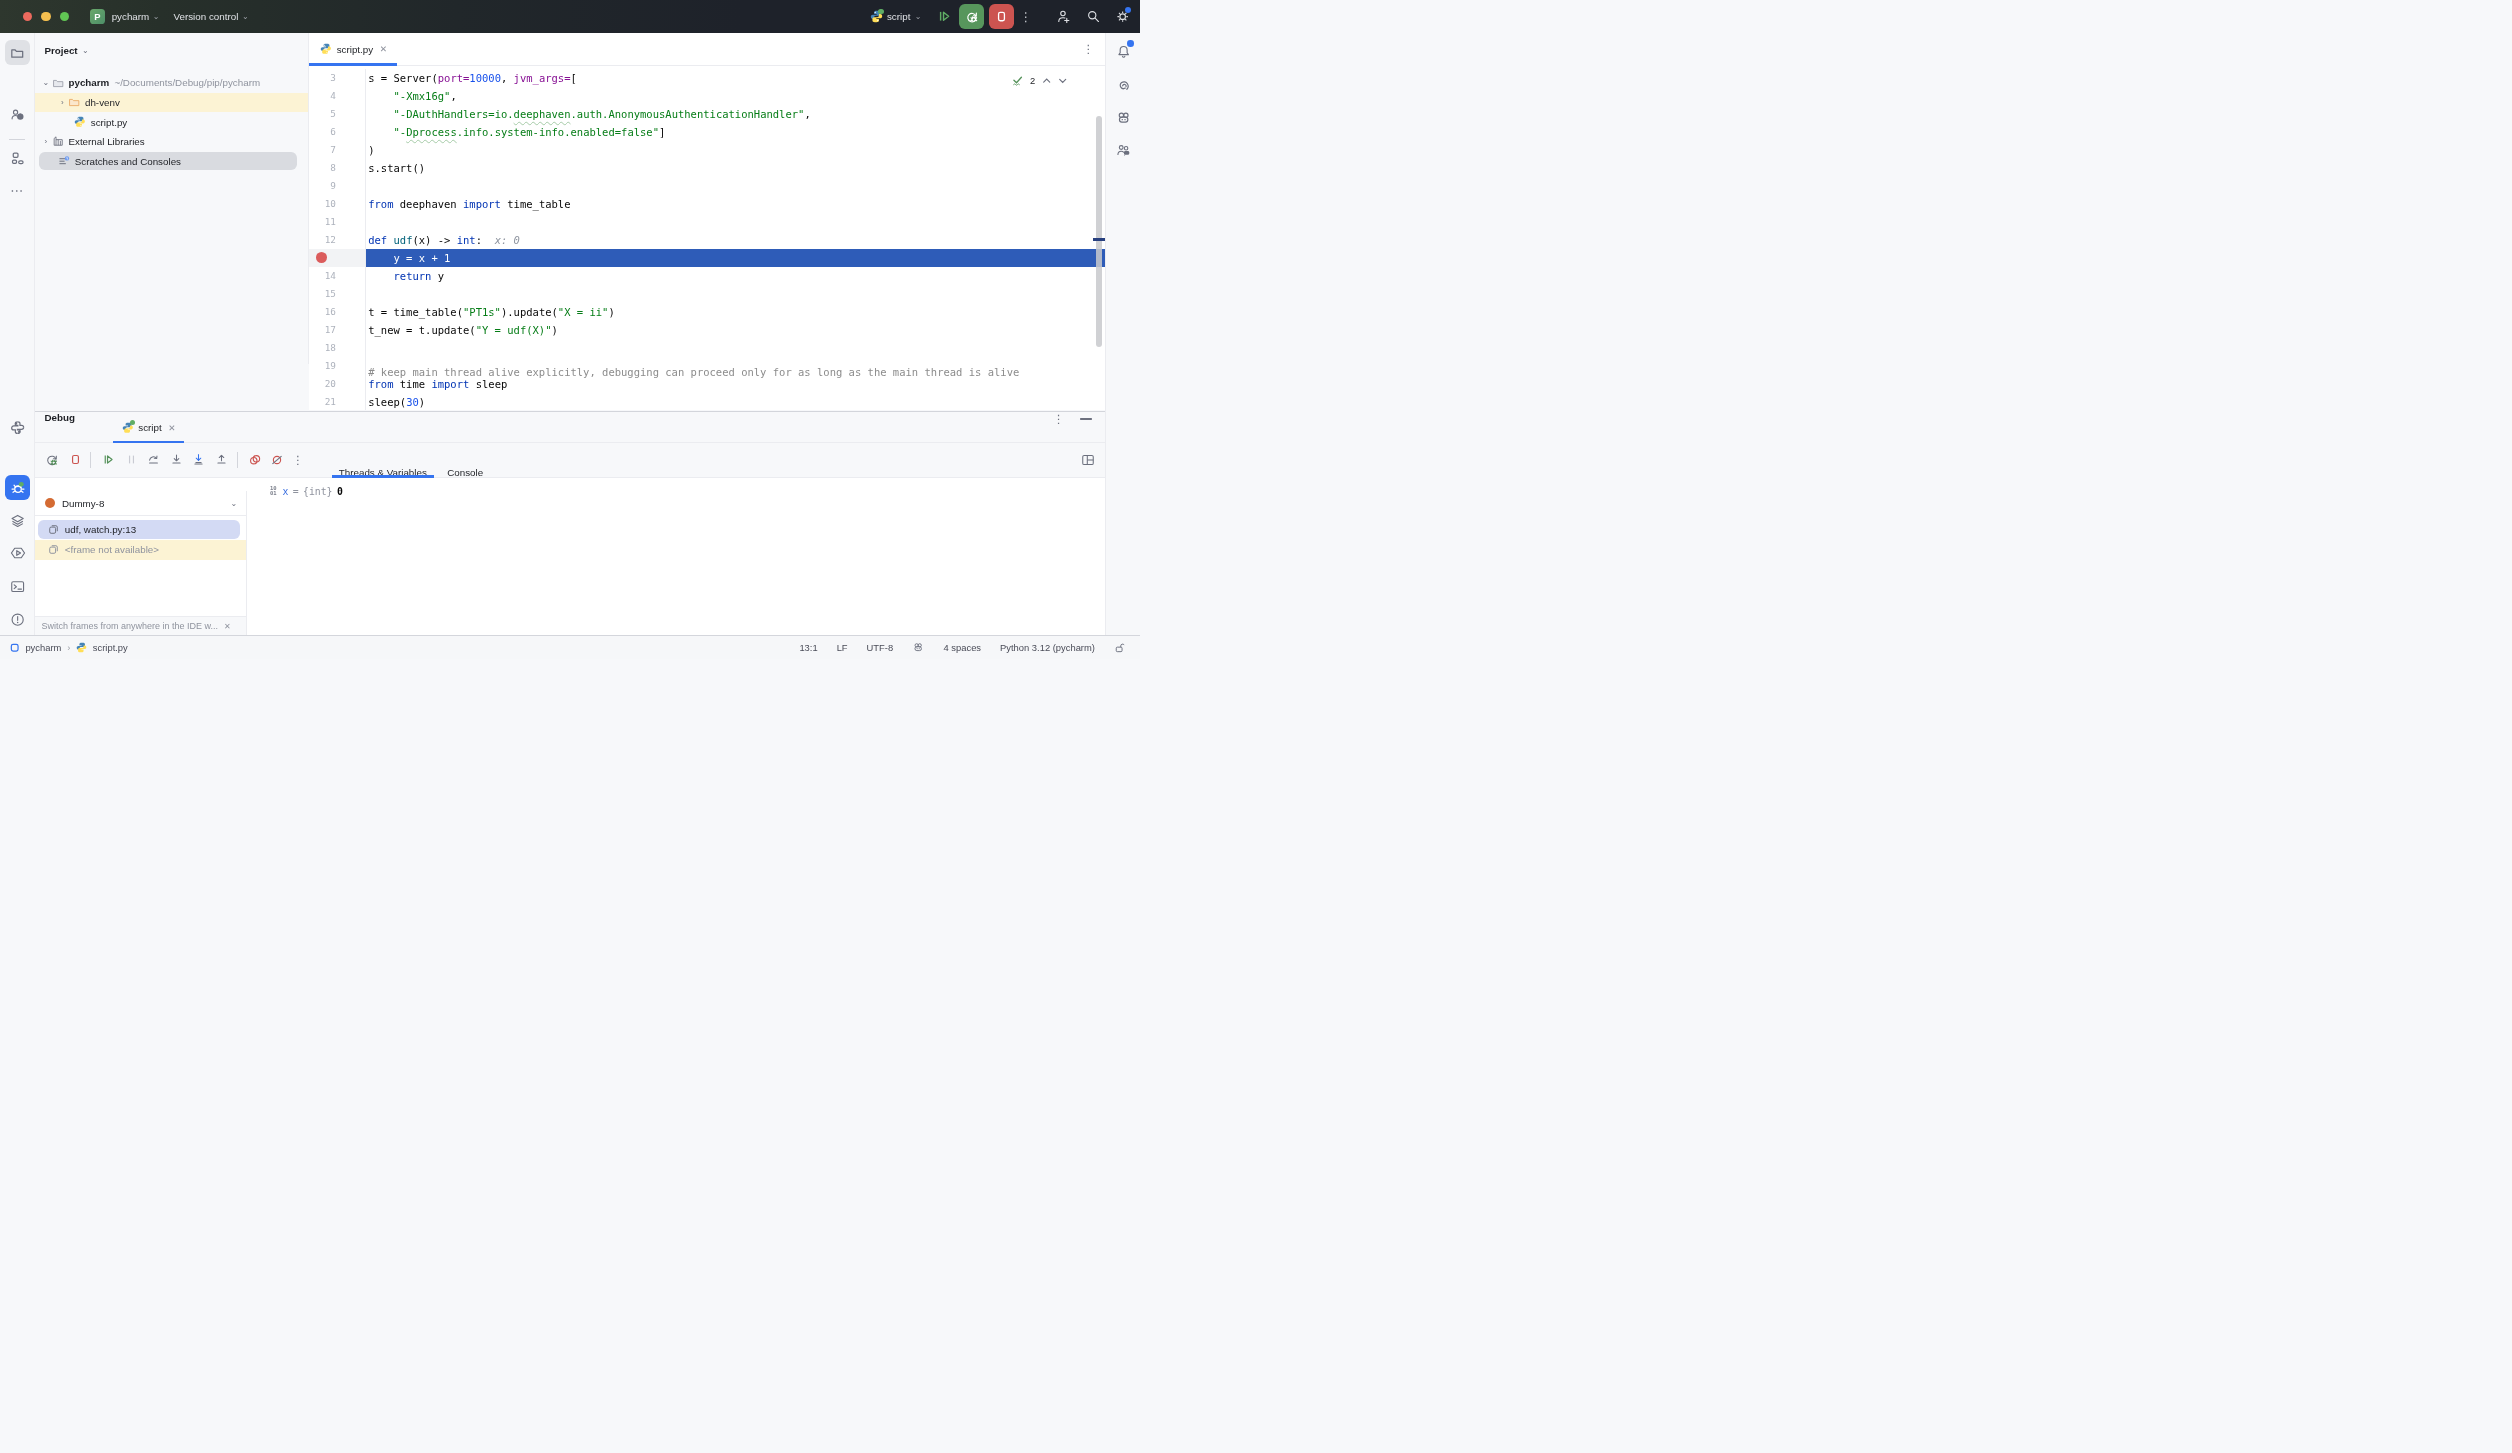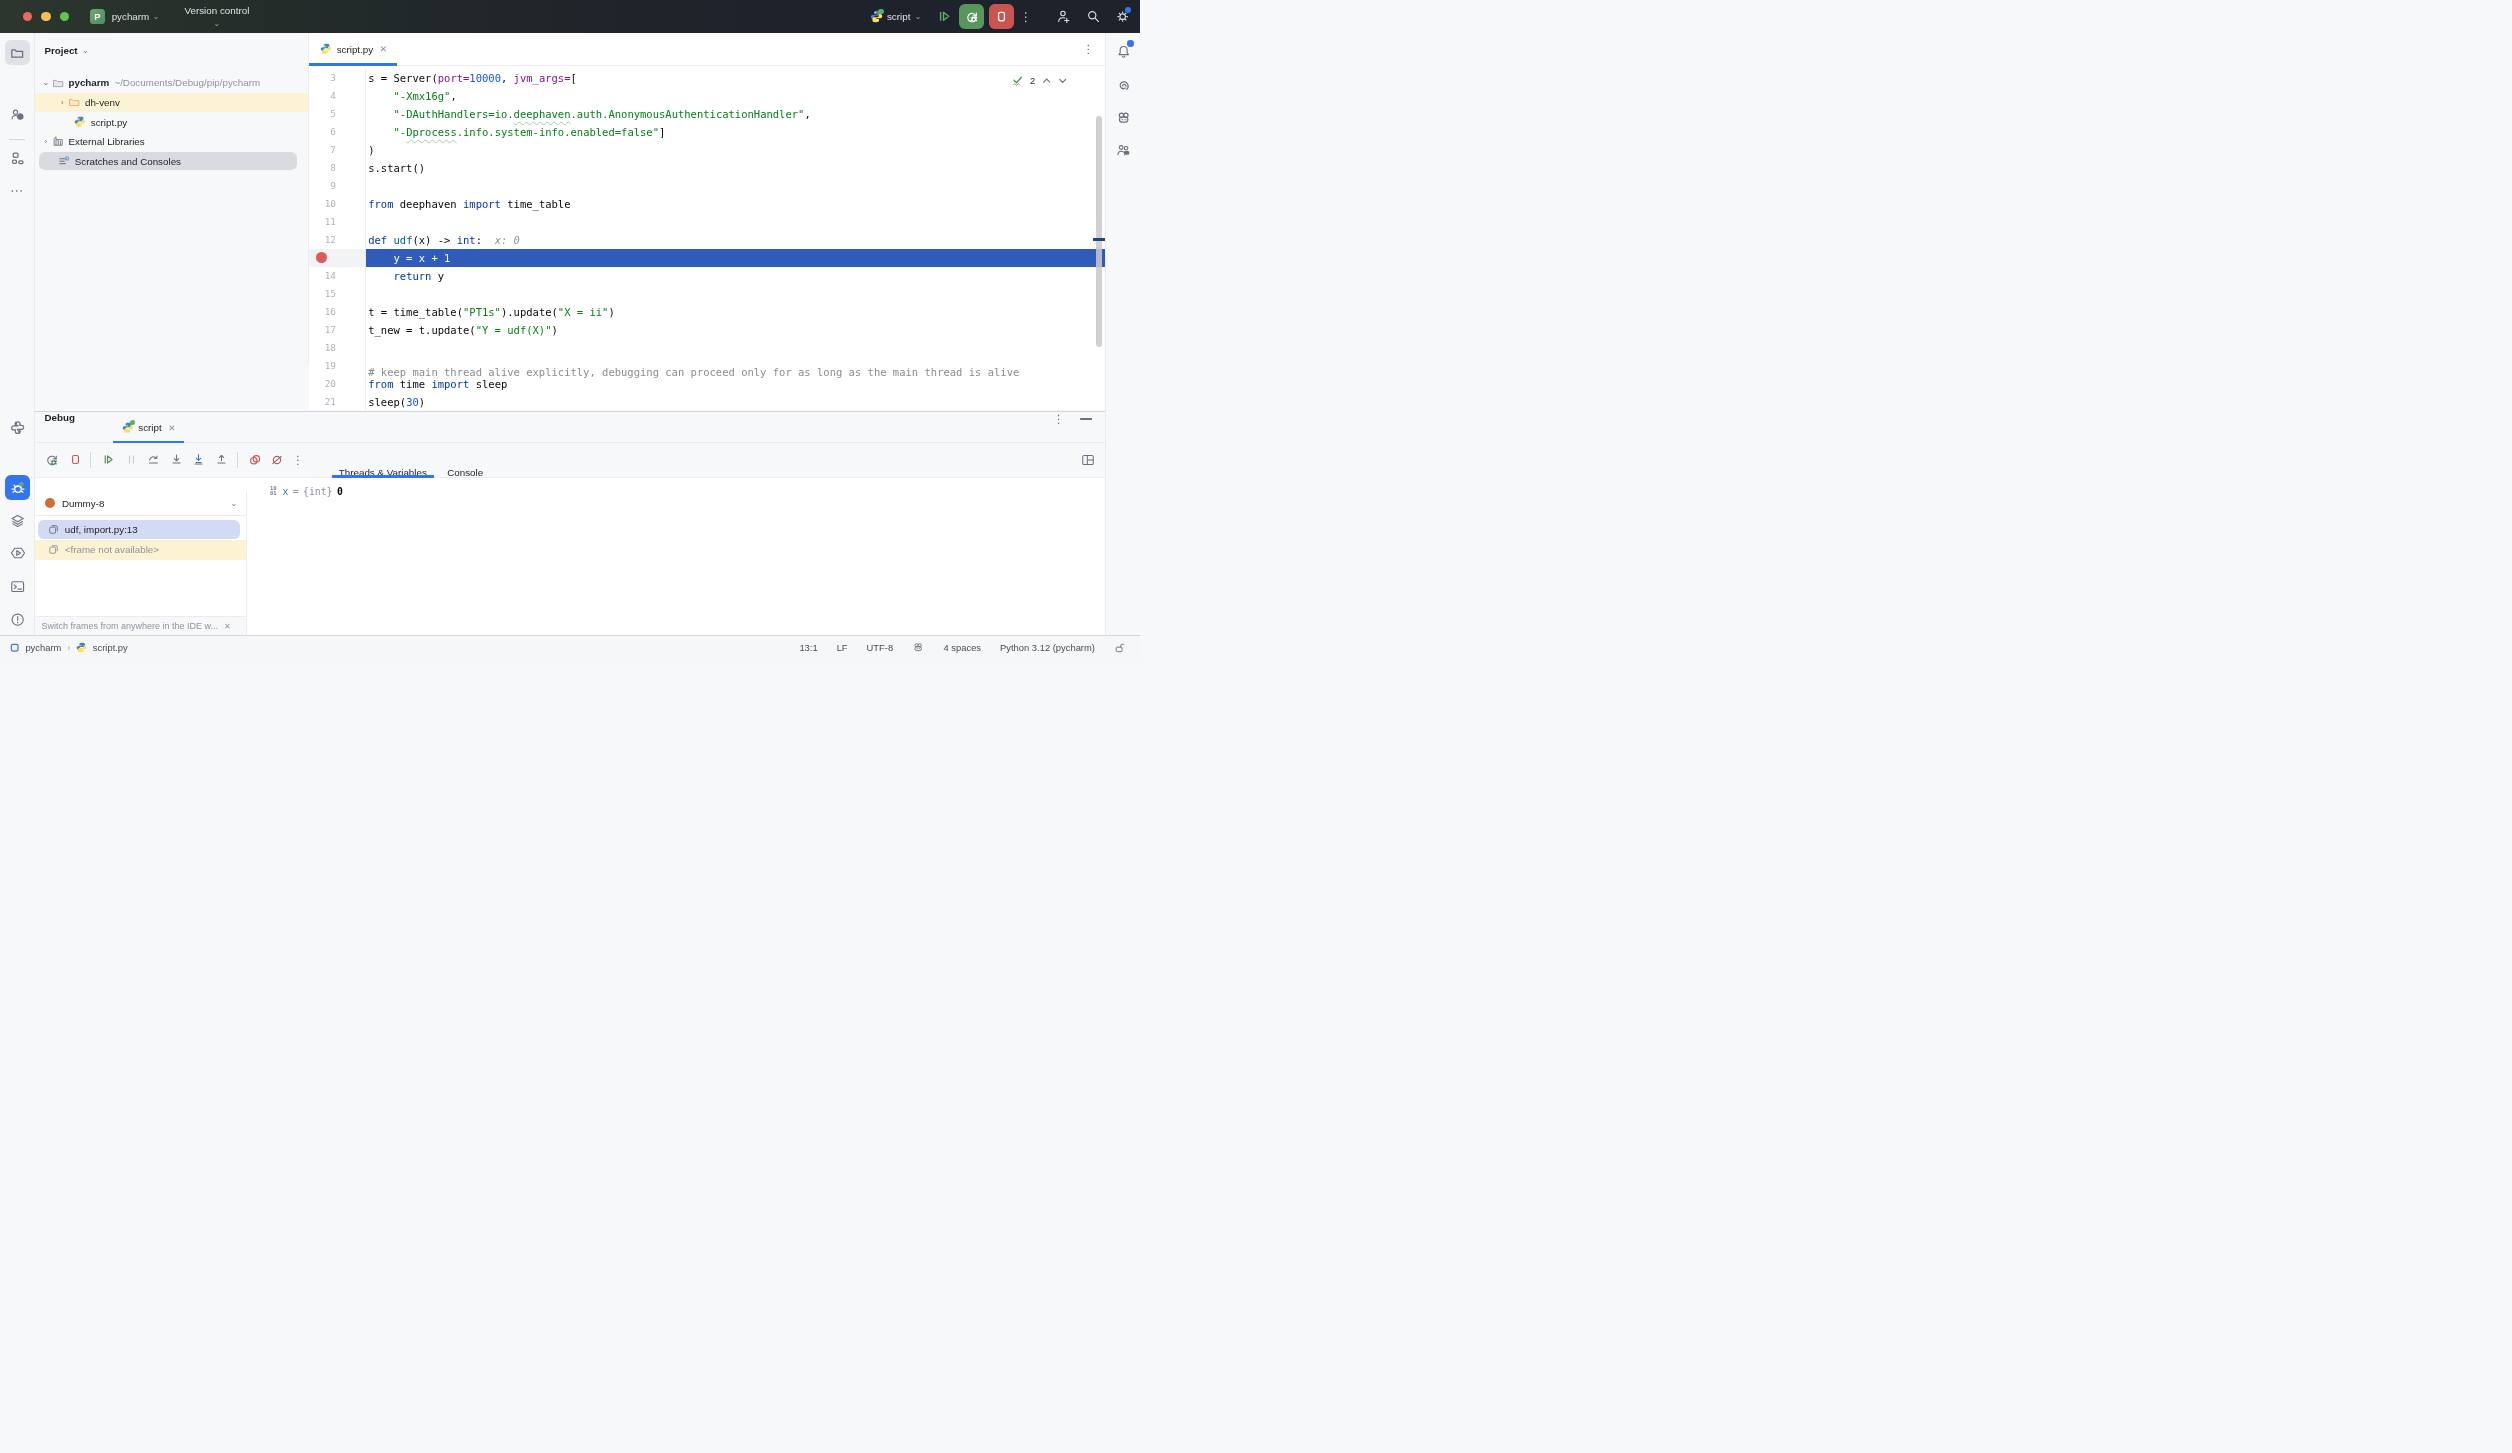--- a/index.html
+++ b/index.html
@@ -160,21 +160,21 @@
     <div class="lights">
       <span class="light l-red"></span>
       <span class="light l-yellow"></span>
       <span class="light l-green"></span>
     </div>
     <div class="proj-badge">P</div>
     <div class="tb-menu">
       <span>pycharm</span>
       <span class="chev">⌄</span>
     </div>
-    <div class="tb-menu" style="margin-left:25px;flex-direction:column;">
+    <div class="tb-menu" style="margin-left:14px;">
       <span>Version control</span>
       <span class="chev">⌄</span>
     </div>
 
     <div class="tb-right">
       <div class="runcfg">
         <span style="position:relative;">
           <svg width="13" height="13" viewBox="0 0 16 16">
               <path fill="#4584b6" d="M8 1C6 1 5 1.8 5 3v2h3.2v.8H3.4C2 5.8 1 6.9 1 8.4S2 11 3.4 11H5V9.2C5 8.1 6 7.1 7.2 7.1H11c1.1 0 2-.9 2-2V3c0-1.2-1.1-2-3-2H8z"></path>
               <path fill="#ffde57" d="M8 15c2 0 3-.8 3-2v-2H7.8v-.8h4.8c1.4 0 2.4-1.1 2.4-2.6S14 5 12.6 5H11v1.8C11 7.9 10 8.9 8.8 8.9H5c-1.1 0-2 .9-2 2V13c0 1.2 1.1 2 3 2h2z"></path>
@@ -653,21 +653,21 @@
         </div>
         <div style="height:3.6px;"></div>
         <div class="frame-row">
           <span class="frame-sel"></span>
           <span class="ficon">
             <svg width="11" height="11" viewBox="0 0 16 16" fill="none" stroke="#6c707e" stroke-width="1.4">
                 <rect x="2.5" y="4.5" width="8.5" height="9" rx="2"></rect>
                 <path d="M5.5 2.5 h6 c1.2 0 2 .8 2 2 v6"></path>
               </svg>
           </span>
-          <span class="frame-label">udf, import.py:13</span>
+          <span class="frame-label">udf, watch.py:13</span>
         </div>
         <div class="frame-row unavailable">
           <span class="ficon">
             <svg width="11" height="11" viewBox="0 0 16 16" fill="none" stroke="#8f939e" stroke-width="1.4">
                 <rect x="2.5" y="4.5" width="8.5" height="9" rx="2"></rect>
                 <path d="M5.5 2.5 h6 c1.2 0 2 .8 2 2 v6"></path>
               </svg>
           </span>
           <span class="frame-label">&lt;frame not available&gt;</span>
         </div>

